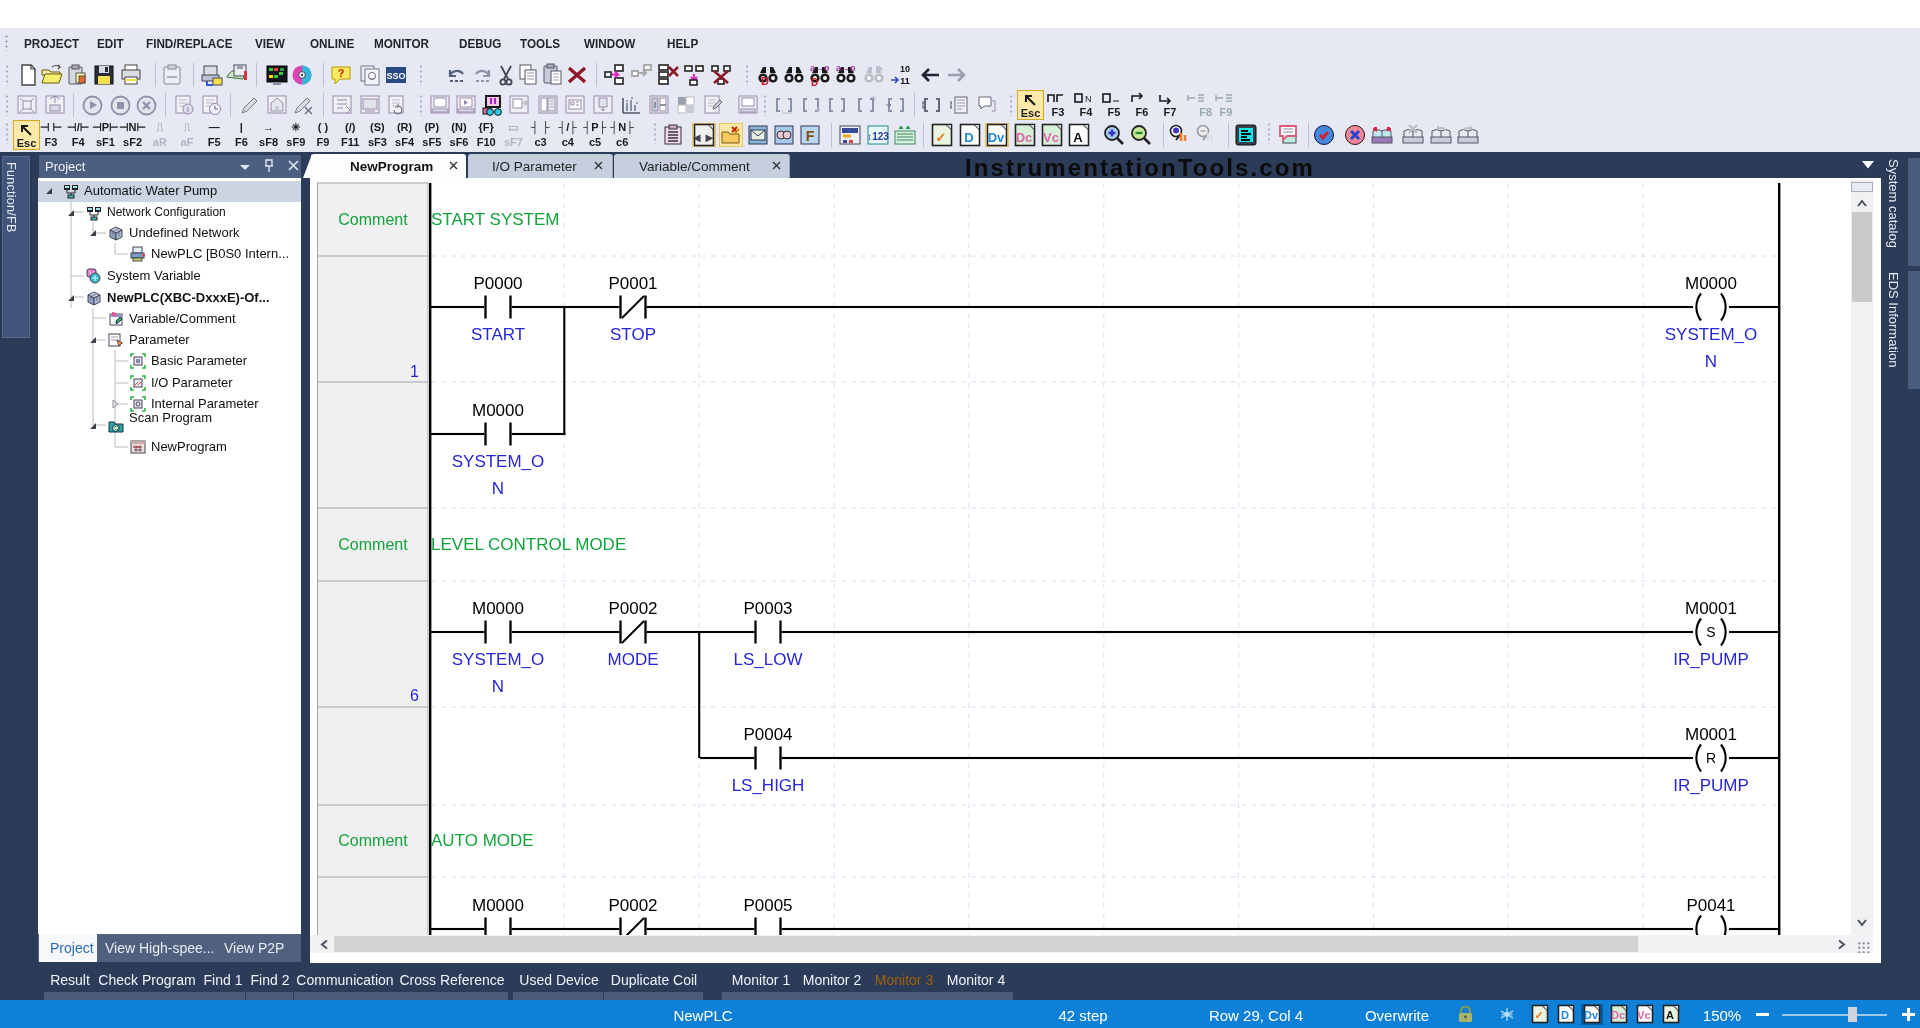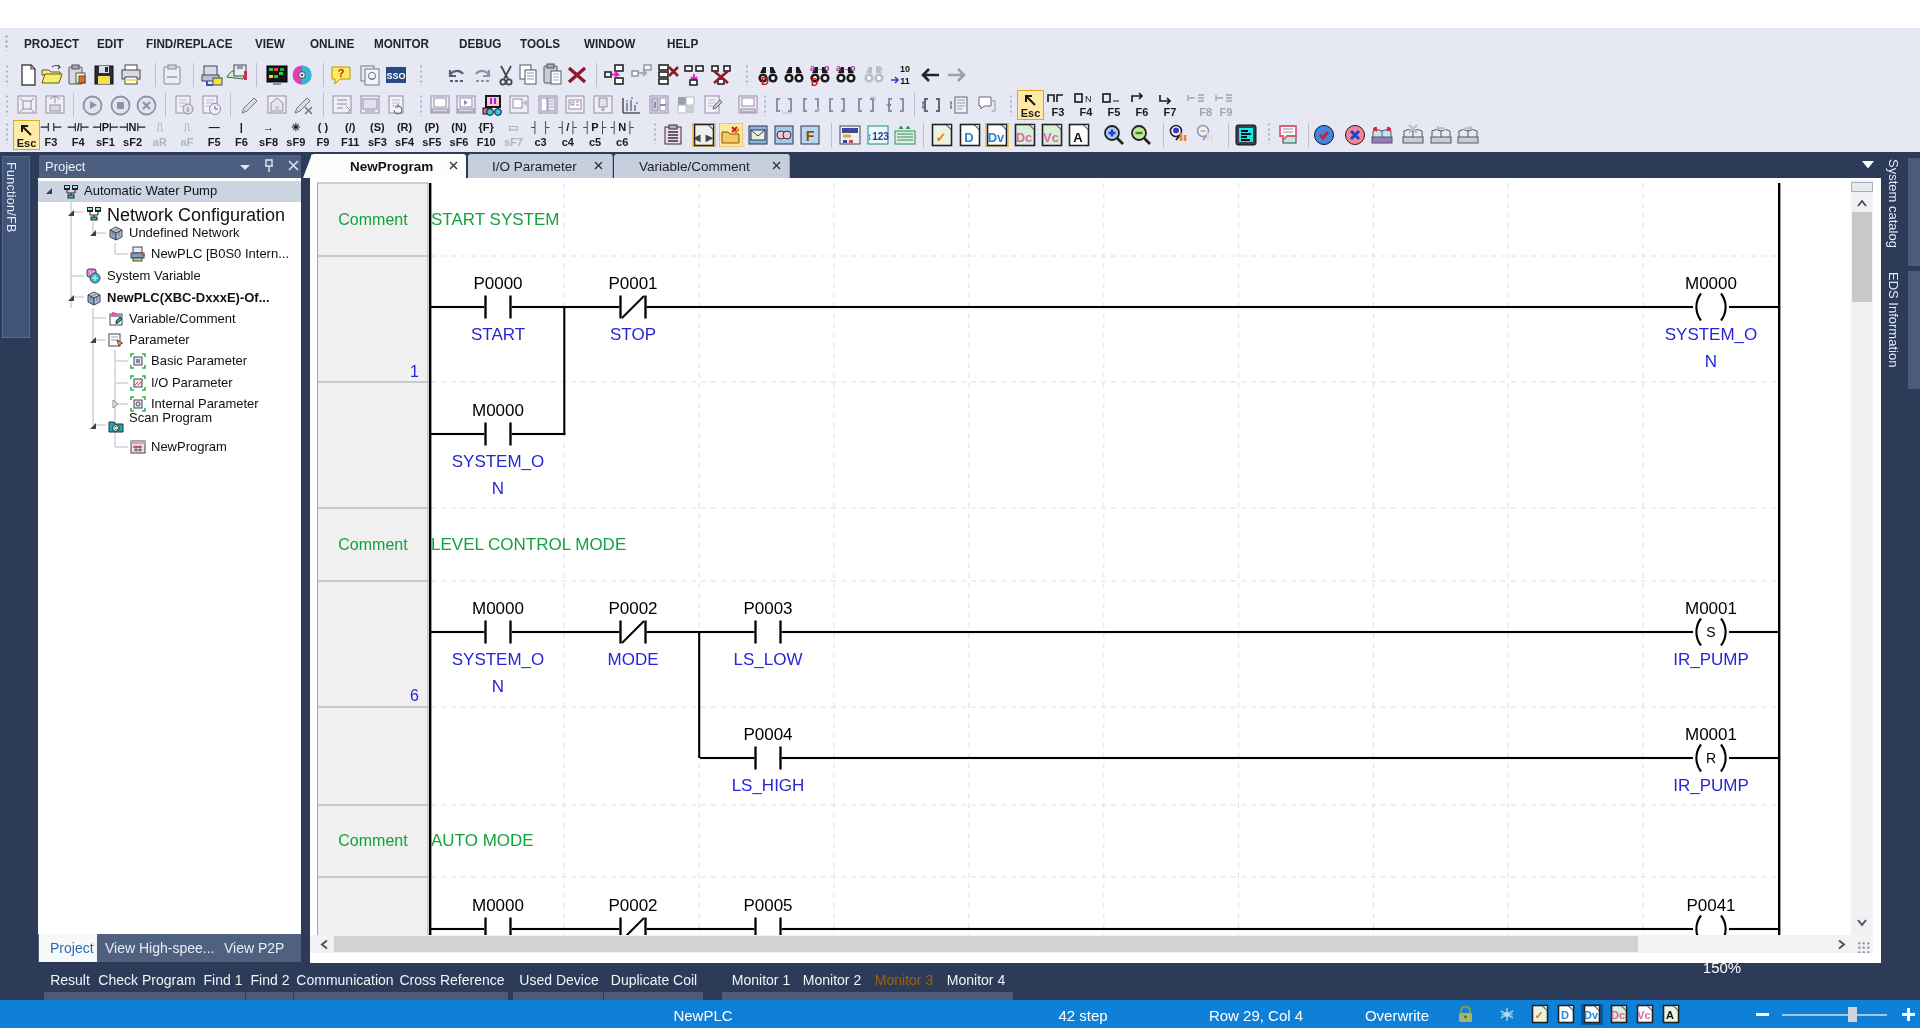--- a/index.html
+++ b/index.html
@@ -668,21 +668,21 @@
       <path d="M8 2 V8 H2 Z" fill="#3a3f48"></path>
     </svg>
 <svg class="abs" style="left:86px;top:204.5px" width="16" height="16" viewBox="0 0 16 16">
       <rect x="1" y="2" width="6" height="5" fill="#222"></rect>
       <rect x="2" y="3" width="4" height="2" fill="#9ae8e8"></rect>
       <rect x="9" y="2" width="6" height="5" fill="#222"></rect>
       <rect x="10" y="3" width="4" height="2" fill="#9ae8e8"></rect>
       <path d="M4 7 v3 h8 v-3 M8 10 v3" stroke="#222" fill="none"></path>
       <rect x="5" y="12" width="6" height="3" fill="#40b8b8" stroke="#222"></rect>
     </svg>
-<div class="abs" style="left:107px;top:204.5px;font-size:18px;font-weight:normal;color:#111;white-space:nowrap">Network Configuration</div>
+<div class="abs" style="left:107px;top:204.5px;font-size:12px;font-weight:normal;color:#111;white-space:nowrap">Network Configuration</div>
 <svg class="abs" style="left:88px;top:228px" width="10" height="10" viewBox="0 0 10 10">
       <path d="M8 2 V8 H2 Z" fill="#3a3f48"></path>
     </svg>
 <svg class="abs" style="left:108px;top:225px" width="16" height="16" viewBox="0 0 16 16">
       <path d="M2 5 L8 2 L14 5 L8 8 Z" fill="#c8d4e8" stroke="#445"></path>
       <path d="M2 5 V12 L8 15 V8 Z" fill="#8ea6c8" stroke="#445"></path>
       <path d="M14 5 V12 L8 15 V8 Z" fill="#a9bcd8" stroke="#445"></path>
       <path d="M5 6.5 L11 3.5 M5 10 v-4 m6 1 v4" stroke="#556" fill="none" stroke-width=".8"></path>
     </svg>
 <div class="abs" style="left:129px;top:225px;font-size:13px;font-weight:normal;color:#111;white-space:nowrap">Undefined Network</div>
@@ -779,20 +779,21 @@
 <div class="abs" style="left:468px;top:154px;width:145px;height:24px;background:#c7cfdf;border-radius:3px 3px 0 0;border-right:1px solid #9aa5ba"></div>
 <div class="abs" style="left:492px;top:159px;font-size:13.5px;color:#222">I/O Parameter</div>
 <svg class="abs" style="left:594px;top:161px" width="9" height="9" viewBox="0 0 9 9">
       <path d="M1 1 l7 7 m0 -7 l-7 7" stroke="#333" stroke-width="1.4"></path>
     </svg>
 <div class="abs" style="left:614px;top:154px;width:176px;height:24px;background:#c7cfdf;border-radius:3px 3px 0 0;border-right:1px solid #9aa5ba"></div>
 <div class="abs" style="left:639px;top:159px;font-size:13.5px;color:#222">Variable/Comment</div>
 <svg class="abs" style="left:772px;top:161px" width="9" height="9" viewBox="0 0 9 9">
       <path d="M1 1 l7 7 m0 -7 l-7 7" stroke="#333" stroke-width="1.4"></path>
     </svg>
+<div class="abs" style="left:965px;top:154px;font-size:24px;font-weight:bold;color:#0c0c0c;letter-spacing:2.1px">InstrumentationTools.com</div>
 <svg class="abs" style="left:1862px;top:161px" width="12" height="8" viewBox="0 0 12 8">
       <path d="M0 0 L6 7.5 L12 0z" fill="#fff"></path>
     </svg>
 <div class="abs" style="left:310px;top:178px;width:1563px;height:785px;background:#fff"></div>
 <svg class="abs" style="left:310px;top:178px" width="1548" height="758" viewBox="0 0 1548 758">
 <rect x="7.5" y="5" width="110.5" height="753" fill="#f0f0f0" stroke="#9fa4ac"></rect>
 <line x1="8" y1="78" x2="118" y2="78" stroke="#9fa4ac"></line>
 <line x1="8" y1="204" x2="118" y2="204" stroke="#9fa4ac"></line>
 <line x1="8" y1="330" x2="118" y2="330" stroke="#9fa4ac"></line>
 <line x1="8" y1="403" x2="118" y2="403" stroke="#9fa4ac"></line>
@@ -995,18 +996,18 @@
 <svg class="abs" style="left:1635px;top:1004px" width="20" height="20" viewBox="0 0 20 20">
       <rect x="2.5" y="1.5" width="15" height="17" fill="#fff" stroke="#222" stroke-width="1.6"></rect>
       <path d="M12 1.5 l5.5 5.5 v-5.5 z" fill="#cfd4de" stroke="#222"></path>
       <text x="9.0" y="14.5" font-size="11" font-weight="bold" text-anchor="middle" fill="#dd66aa">Vc</text>
     </svg>
 <svg class="abs" style="left:1661px;top:1004px" width="20" height="20" viewBox="0 0 20 20">
       <rect x="2.5" y="1.5" width="15" height="17" fill="#e8f5e0" stroke="#222" stroke-width="1.6"></rect>
       <path d="M12 1.5 l5.5 5.5 v-5.5 z" fill="#cfd4de" stroke="#222"></path>
       <text x="9.0" y="14.5" font-size="11" font-weight="bold" text-anchor="middle" fill="#111">A</text>
     </svg>
-<div class="abs" style="left:1722px;top:959px;transform:translateX(-50%);font-size:15px;color:#fff;white-space:nowrap">150%</div>
+<div class="abs" style="left:1722px;top:1007px;transform:translateX(-50%);font-size:15px;color:#fff;white-space:nowrap">150%</div>
 <div class="abs" style="left:1756px;top:1013px;width:13px;height:3px;background:#fff"></div>
 <div class="abs" style="left:1782px;top:1014px;width:105px;height:2px;background:#9fc9ea"></div>
 <div class="abs" style="left:1848px;top:1007px;width:9px;height:15px;background:#cfd4da"></div>
 <div class="abs" style="left:1902px;top:1013px;width:13px;height:3px;background:#fff"></div>
 <div class="abs" style="left:1907px;top:1008px;width:3px;height:13px;background:#fff"></div>
 </div>
 </body></html>

